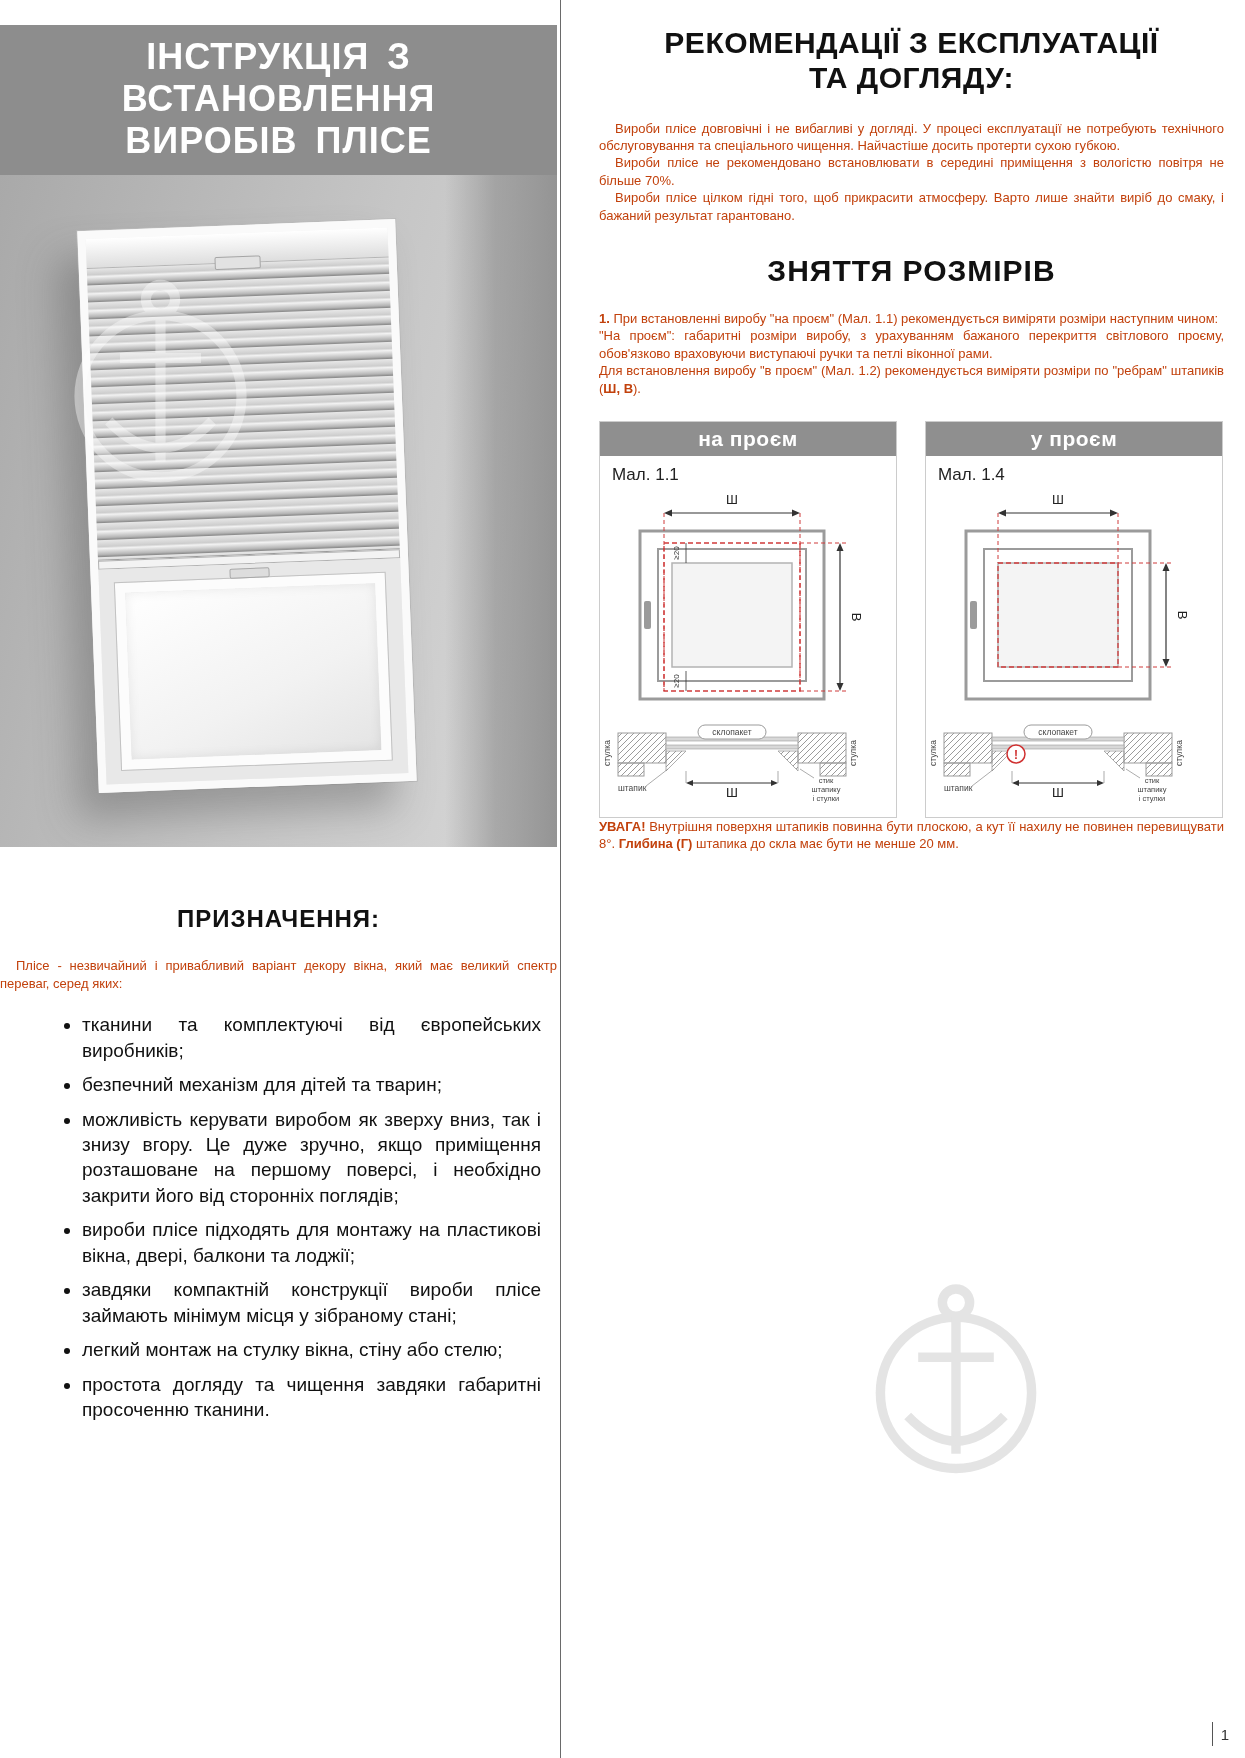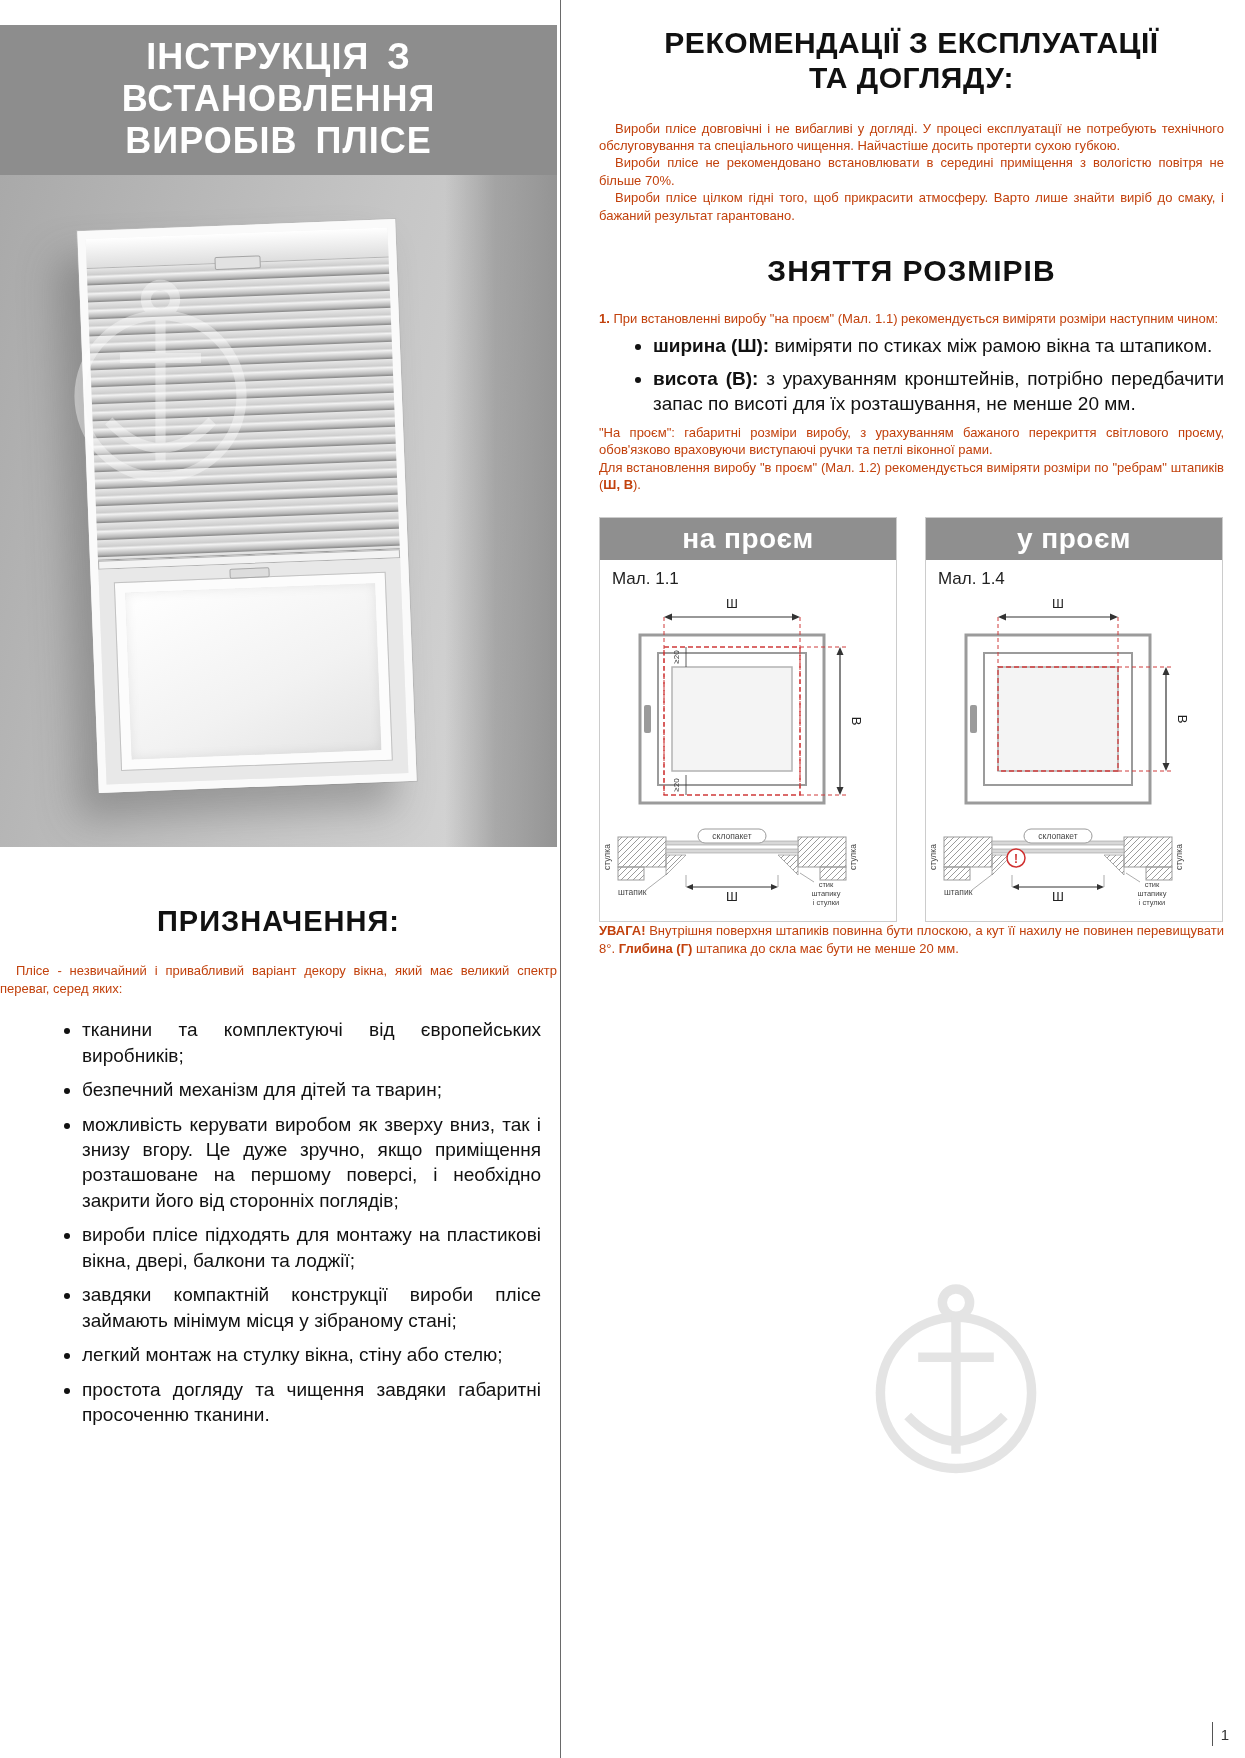--- a/index.html
+++ b/index.html
@@ -32,39 +32,39 @@
   .blindrail { height:9px; background:#f3f3f3; border:1px solid #b2b2b2; }
   .sasharea { flex:1; background:#e8e8e8; padding:14px 16px; position:relative; }
   .sash-tab { position:absolute; top:4px; left:50%; transform:translateX(-50%);
     width:40px; height:10px; background:#dddddd; border:1px solid #a8a8a8; border-radius:2px; }
   .glass { height:100%; background:linear-gradient(155deg,#ffffff 0%, #f2f2f2 60%, #e4e4e4 100%);
     border:10px solid #fcfcfc; outline:1px solid #c2c2c2; box-shadow:inset 0 0 12px rgba(0,0,0,.08); }
   .wm { pointer-events:none; }
   .wm-photo { position:absolute; left:48px; top:66px; width:225px; height:270px; color:#ffffff; opacity:.4; }
   .wm-right { position:absolute; left:252px; top:1248px; width:210px; height:252px; color:#e3e3e3; opacity:.95; }
 
-  .purpose-title { text-align:center; font-size:29px; font-weight:bold; margin:58px 16px 24px; letter-spacing:1px; }
+  .purpose-title { text-align:center; font-size:24px; font-weight:bold; margin:58px 16px 24px; letter-spacing:1px; }
   p.body { font-size:13px; line-height:1.34; text-align:justify; margin:0; color:#c2410c; }
   .indent { text-indent:16px; }
   .intro { margin:0 16px 0 36px; }
   ul.blist { margin:20px 16px 0 60px; padding-left:22px; }
   ul.blist li { font-size:19px; line-height:1.34; text-align:justify; margin-bottom:9px; color:#111; }
 
   
   .right-title { text-align:center; font-size:30px; font-weight:bold; line-height:1.16;
     margin:26px 0 24px; letter-spacing:.5px; }
   .gap-top { margin-top:26px; }
   .measure-title { text-align:center; font-size:30px; font-weight:bold; margin:30px 0 22px; letter-spacing:1px; }
   ul.mlist { margin:6px 0 4px 28px; padding-left:26px; }
   ul.mlist li { font-size:19px; line-height:1.34; text-align:justify; margin-bottom:7px; }
   .b { font-weight:bold; }
 
   .diagrams { display:flex; gap:28px; margin-top:24px; }
   .panel { width:298px; background:#fff; border:1px solid #cccccc; }
-  .panel-h { background:#8f8f8f; color:#fff; font-weight:bold; font-size:28px;
+  .panel-h { background:#8f8f8f; color:#fff; font-weight:bold; font-size:21px;
     text-align:center; padding:5px 0; letter-spacing:.5px; }
   .fig { font-size:17px; margin:9px 0 0 12px; color:#222; }
   svg.diag { display:block; margin:0 auto; }
   .dim  { font-size:13px; fill:#222; }
   .tiny { font-size:8px; fill:#333; }
   .lbl  { font-size:8.5px; fill:#444; }
   .tiny2{ font-size:7.5px; fill:#444; }
   .alert-txt { font-size:12px; font-weight:bold; fill:#d03030; }
 
   .warning { margin-top:34px; position:relative; }
@@ -136,28 +136,20 @@
     <p class="body indent">Вироби плісе довговічні і не вибагливі у догляді. У процесі експлуатації не потребують технічного обслуговування та спеціального чищення. Найчастіше досить протерти сухою губкою.</p>
     <p class="body indent">Вироби плісе не рекомендовано встановлювати в середині приміщення з вологістю повітря не більше 70%.</p>
     <p class="body indent gap-top">Вироби плісе цілком гідні того, щоб прикрасити атмосферу. Варто лише знайти виріб до смаку, і бажаний результат гарантовано.</p>
 
     <h2 class="measure-title">ЗНЯТТЯ РОЗМІРІВ</h2>
 
     <p class="body">
       <span class="b">1.</span><span> При встановленні виробу "на проєм" (Мал. 1.1) рекомендується виміряти розміри наступним чином:</span>
     </p>
 
-    <ul class="mlist">
-      <li>
-        <span class="b">ширина (Ш):</span><span> виміряти по стиках між рамою вікна та штапиком.</span>
-      </li>
-      <li>
-        <span class="b">висота (В):</span><span> з урахуванням кронштейнів, потрібно передбачити запас по висоті для їх розташування, не менше 20 мм.</span>
-      </li>
-    </ul>
 
     <p class="body">"На проєм": габаритні розміри виробу, з урахуванням бажаного перекриття світлового проєму, обов'язково враховуючи виступаючі ручки та петлі віконної рами.</p>
     <p class="body">
       <span>Для встановлення виробу "в проєм" (Мал. 1.2) рекомендується виміряти розміри по "ребрам" штапиків (</span><span class="b">Ш, В</span><span>).</span>
     </p>
 
     <div class="diagrams">
 
       <div class="panel">
         <div class="panel-h">на проєм</div>

